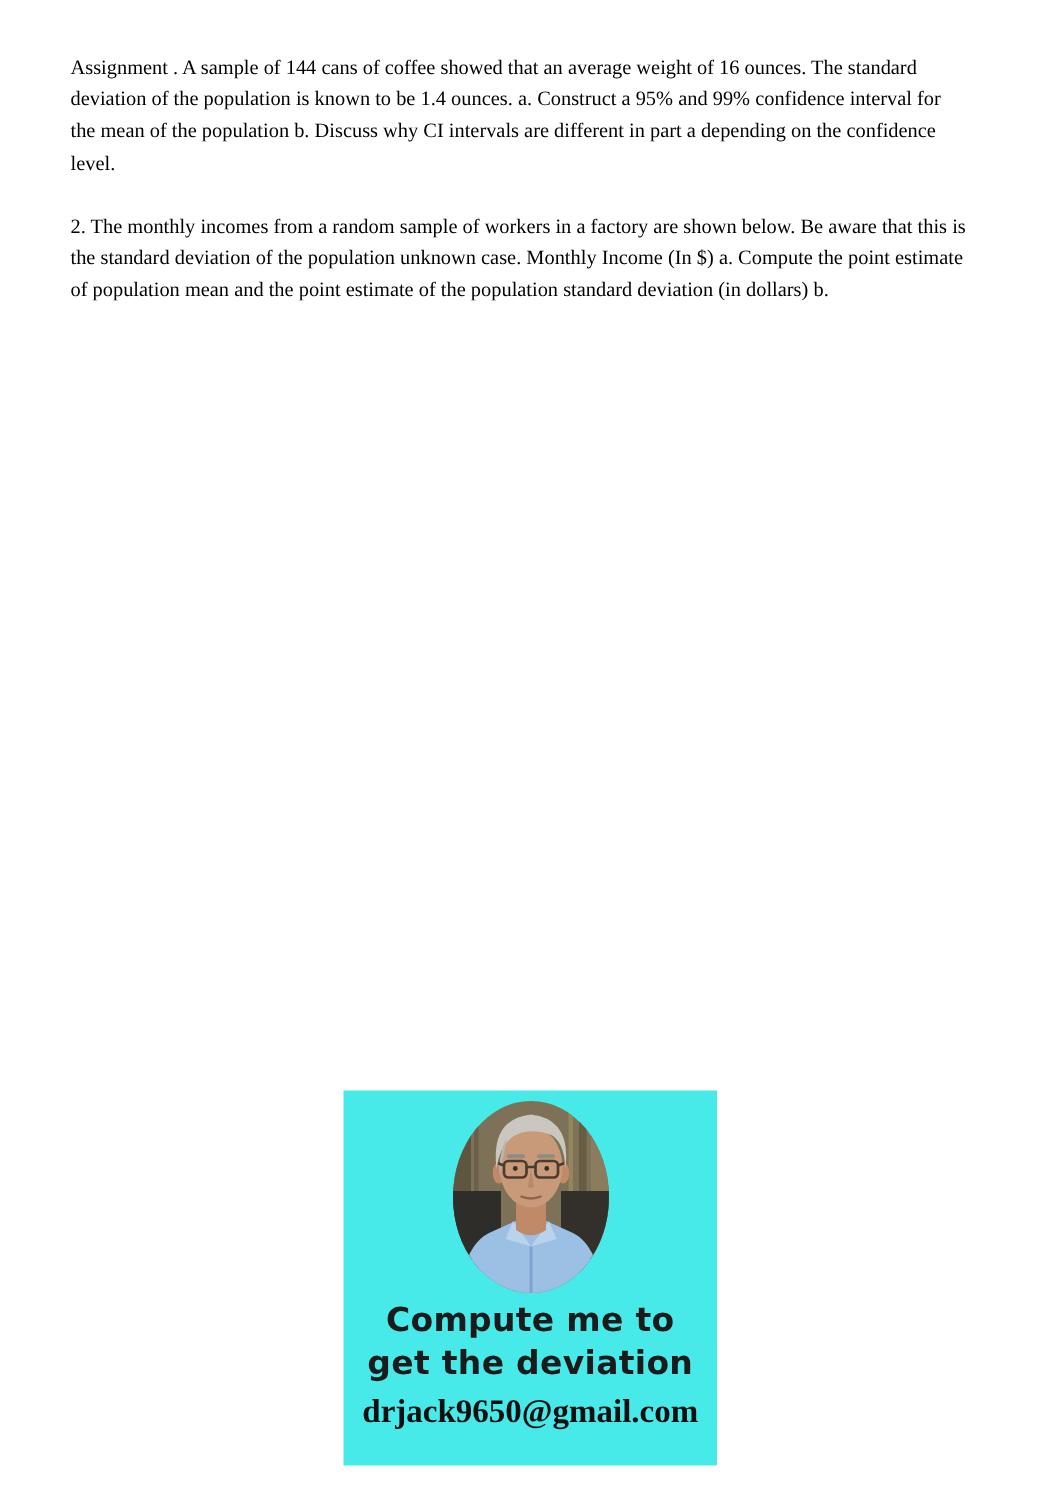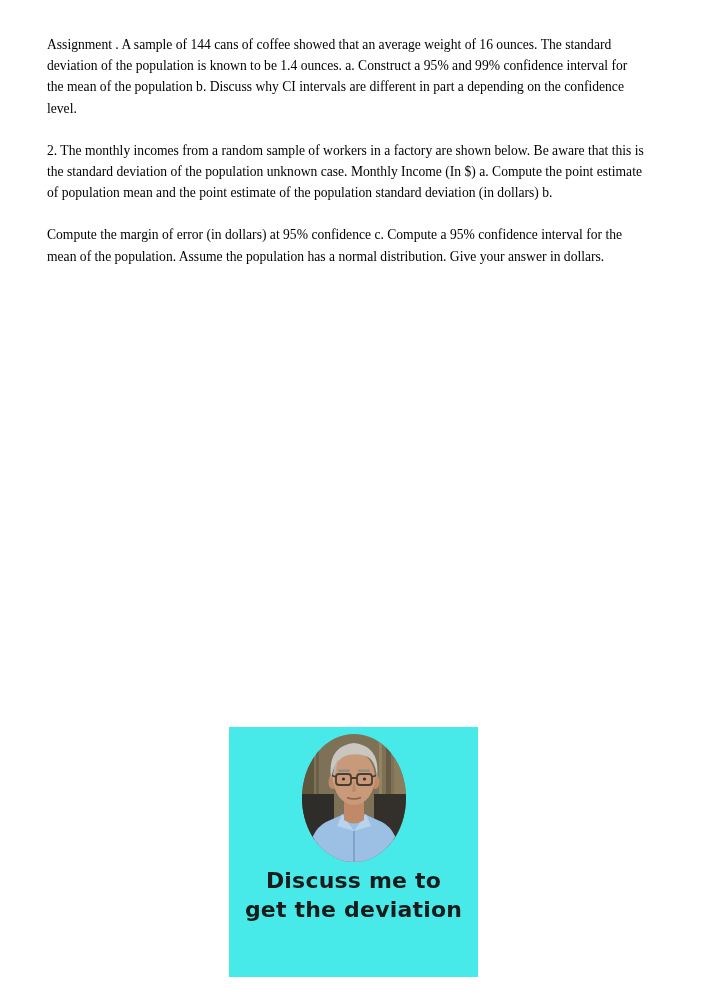--- a/index.html
+++ b/index.html
@@ -64,21 +64,20 @@
   }
 </style>
 </head>
 <body>
 
 <div class="page">
 
   <div class="text-block">
     <p>Assignment . A sample of 144 cans of coffee showed that an average weight of 16 ounces. The standard deviation of the population is known to be 1.4 ounces. a. Construct a 95% and 99% confidence interval for the mean of the population b. Discuss why CI intervals are different in part a depending on the confidence level.</p>
     <p>2. The monthly incomes from a random sample of workers in a factory are shown below. Be aware that this is the standard deviation of the population unknown case. Monthly Income (In $) a. Compute the point estimate of population mean and the point estimate of the population standard deviation (in dollars) b.</p>
-    <p>Compute the margin of error (in dollars) at 95% confidence c. Compute a 95% confidence interval for the mean of the population. Assume the population has a normal distribution. Give your answer in dollars.</p>
   </div>
 
   <div class="promo-card">
     <div class="avatar-wrap">
       <svg viewBox="0 0 104 128" width="104" height="128" aria-hidden="true">
         <defs>
           <clipPath id="ovalClip">
               <ellipse cx="52" cy="64" rx="52" ry="64"></ellipse>
             </clipPath>
         </defs>
@@ -111,18 +110,19 @@
             <line x1="70" y1="43" x2="74" y2="41.5"></line>
           </g>
           <circle cx="41.5" cy="45" r="1.6" fill="#3a3028"></circle>
           <circle cx="62.5" cy="45" r="1.6" fill="#3a3028"></circle>
           <path d="M52 46 L50 57 Q52 59 54 57 Z" fill="#b98a68"></path>
           <path d="M45 63.5 Q52 66.5 59 63.5" stroke="#96604a" stroke-width="1.6" fill="none"></path>
         </g>
       </svg>
     </div>
     <div class="promo-heading">
-      <div>Discuss me to</div>
+      <div>Compute me to</div>
       <div>get the deviation</div>
     </div>
+    <div class="promo-email">drjack9650@gmail.com</div>
   </div>
 
 </div>
 
 </body></html>

